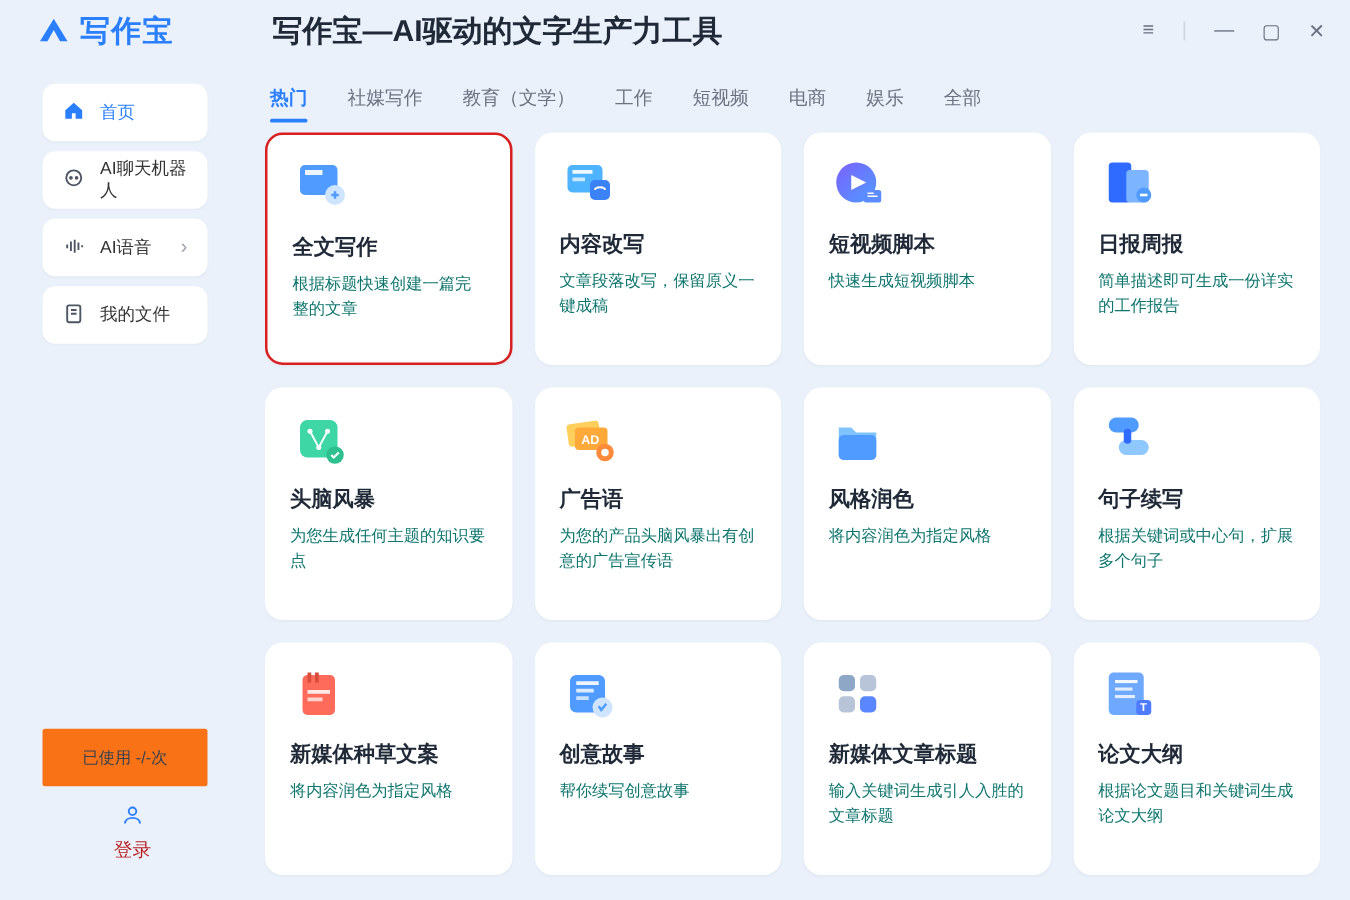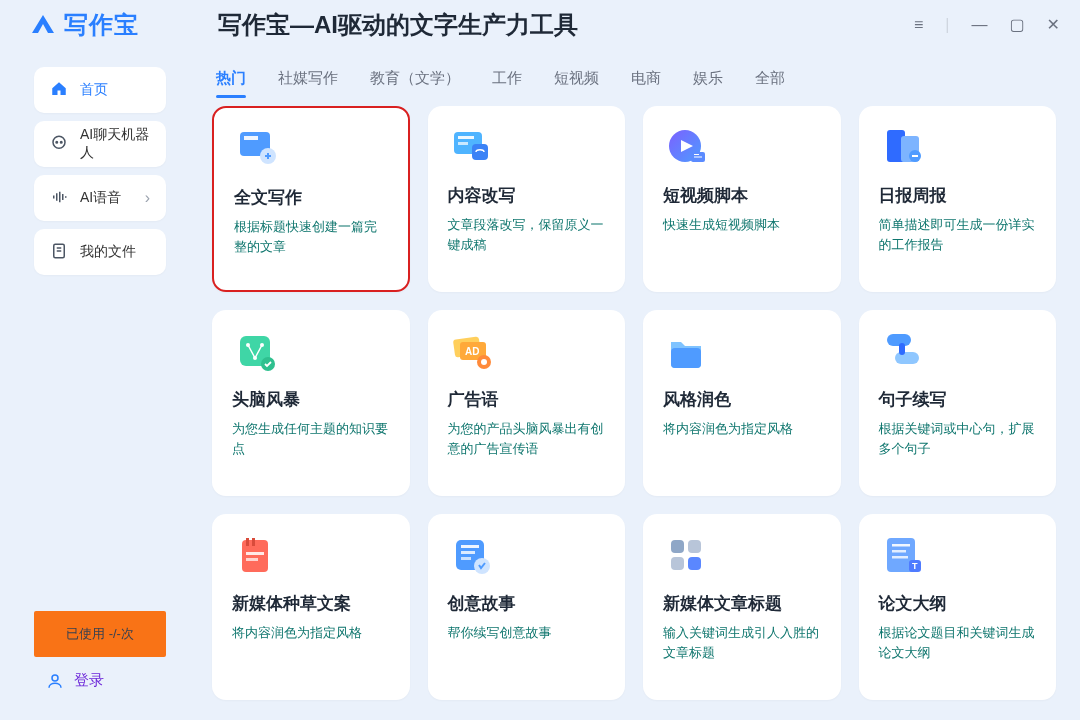--- a/index.html
+++ b/index.html
@@ -10,21 +10,21 @@
 .app-title { font-size: 24px; font-weight: 700; color:#1f2937; margin-left: 20px; }
 .win-controls { margin-left:auto; display:flex; align-items:center; gap:22px; color:#6b7280; }
 .win-controls span { cursor:default; }
 .body { flex:1; display:flex; }
 .sidebar { width: 200px; padding: 10px 34px; display:flex; flex-direction:column; }
 .side-item { background:#fff; border-radius:10px; height:46px; display:flex; align-items:center; padding:0 16px; margin: 8px 0; font-size:14px; color:#333; gap:12px; box-shadow: 0 1px 2px rgba(0,0,0,0.03);}
 .side-item.active { color:#2a7fff; font-weight:500; }
 .side-item .chev { margin-left:auto; color:#9ca3af; font-size:16px; }
 .sidebar-bottom { margin-top:auto; padding-bottom:20px; }
 .usage { background:#f97316; border-radius:2px; height:46px; display:flex; align-items:center; justify-content:center; font-size:13px; color:#374151; margin-bottom:14px; }
-.login { display:flex; align-items:center; gap:10px; padding-left:12px; color:#6d28d9; font-size:15px; }
+.login { display:flex; align-items:center; gap:10px; padding-left:12px; color:#b91c1c; font-size:15px;flex-direction:column; }
 .main { flex:1; padding: 8px 24px 20px 12px; overflow:hidden;}
 .tabs { display:flex; gap:32px; padding: 12px 4px 18px 4px; font-size:15px; color:#6b7280;}
 .tab { cursor:default; }
 .tab.active { color:#2a7fff; font-weight:600; position:relative; }
 .tab.active::after { content:""; position:absolute; left:0; right:0; bottom:-10px; height:3px; background:#2a7fff; border-radius:2px;}
 .grid { display:grid; grid-template-columns: repeat(4, 1fr); gap:18px; }
 .card { background:#fff; border-radius:14px; padding:18px 18px 20px 20px; height:186px; display:flex; flex-direction:column; box-shadow: 0 1px 2px rgba(0,0,0,0.03);}
 .card.highlight { border:2.5px solid #d92020; }
 .card .icon-wrap { height:50px; margin-bottom:10px;}
 .card h3 { font-size:17px; font-weight:700; color:#1f2937; margin-bottom:8px;}

